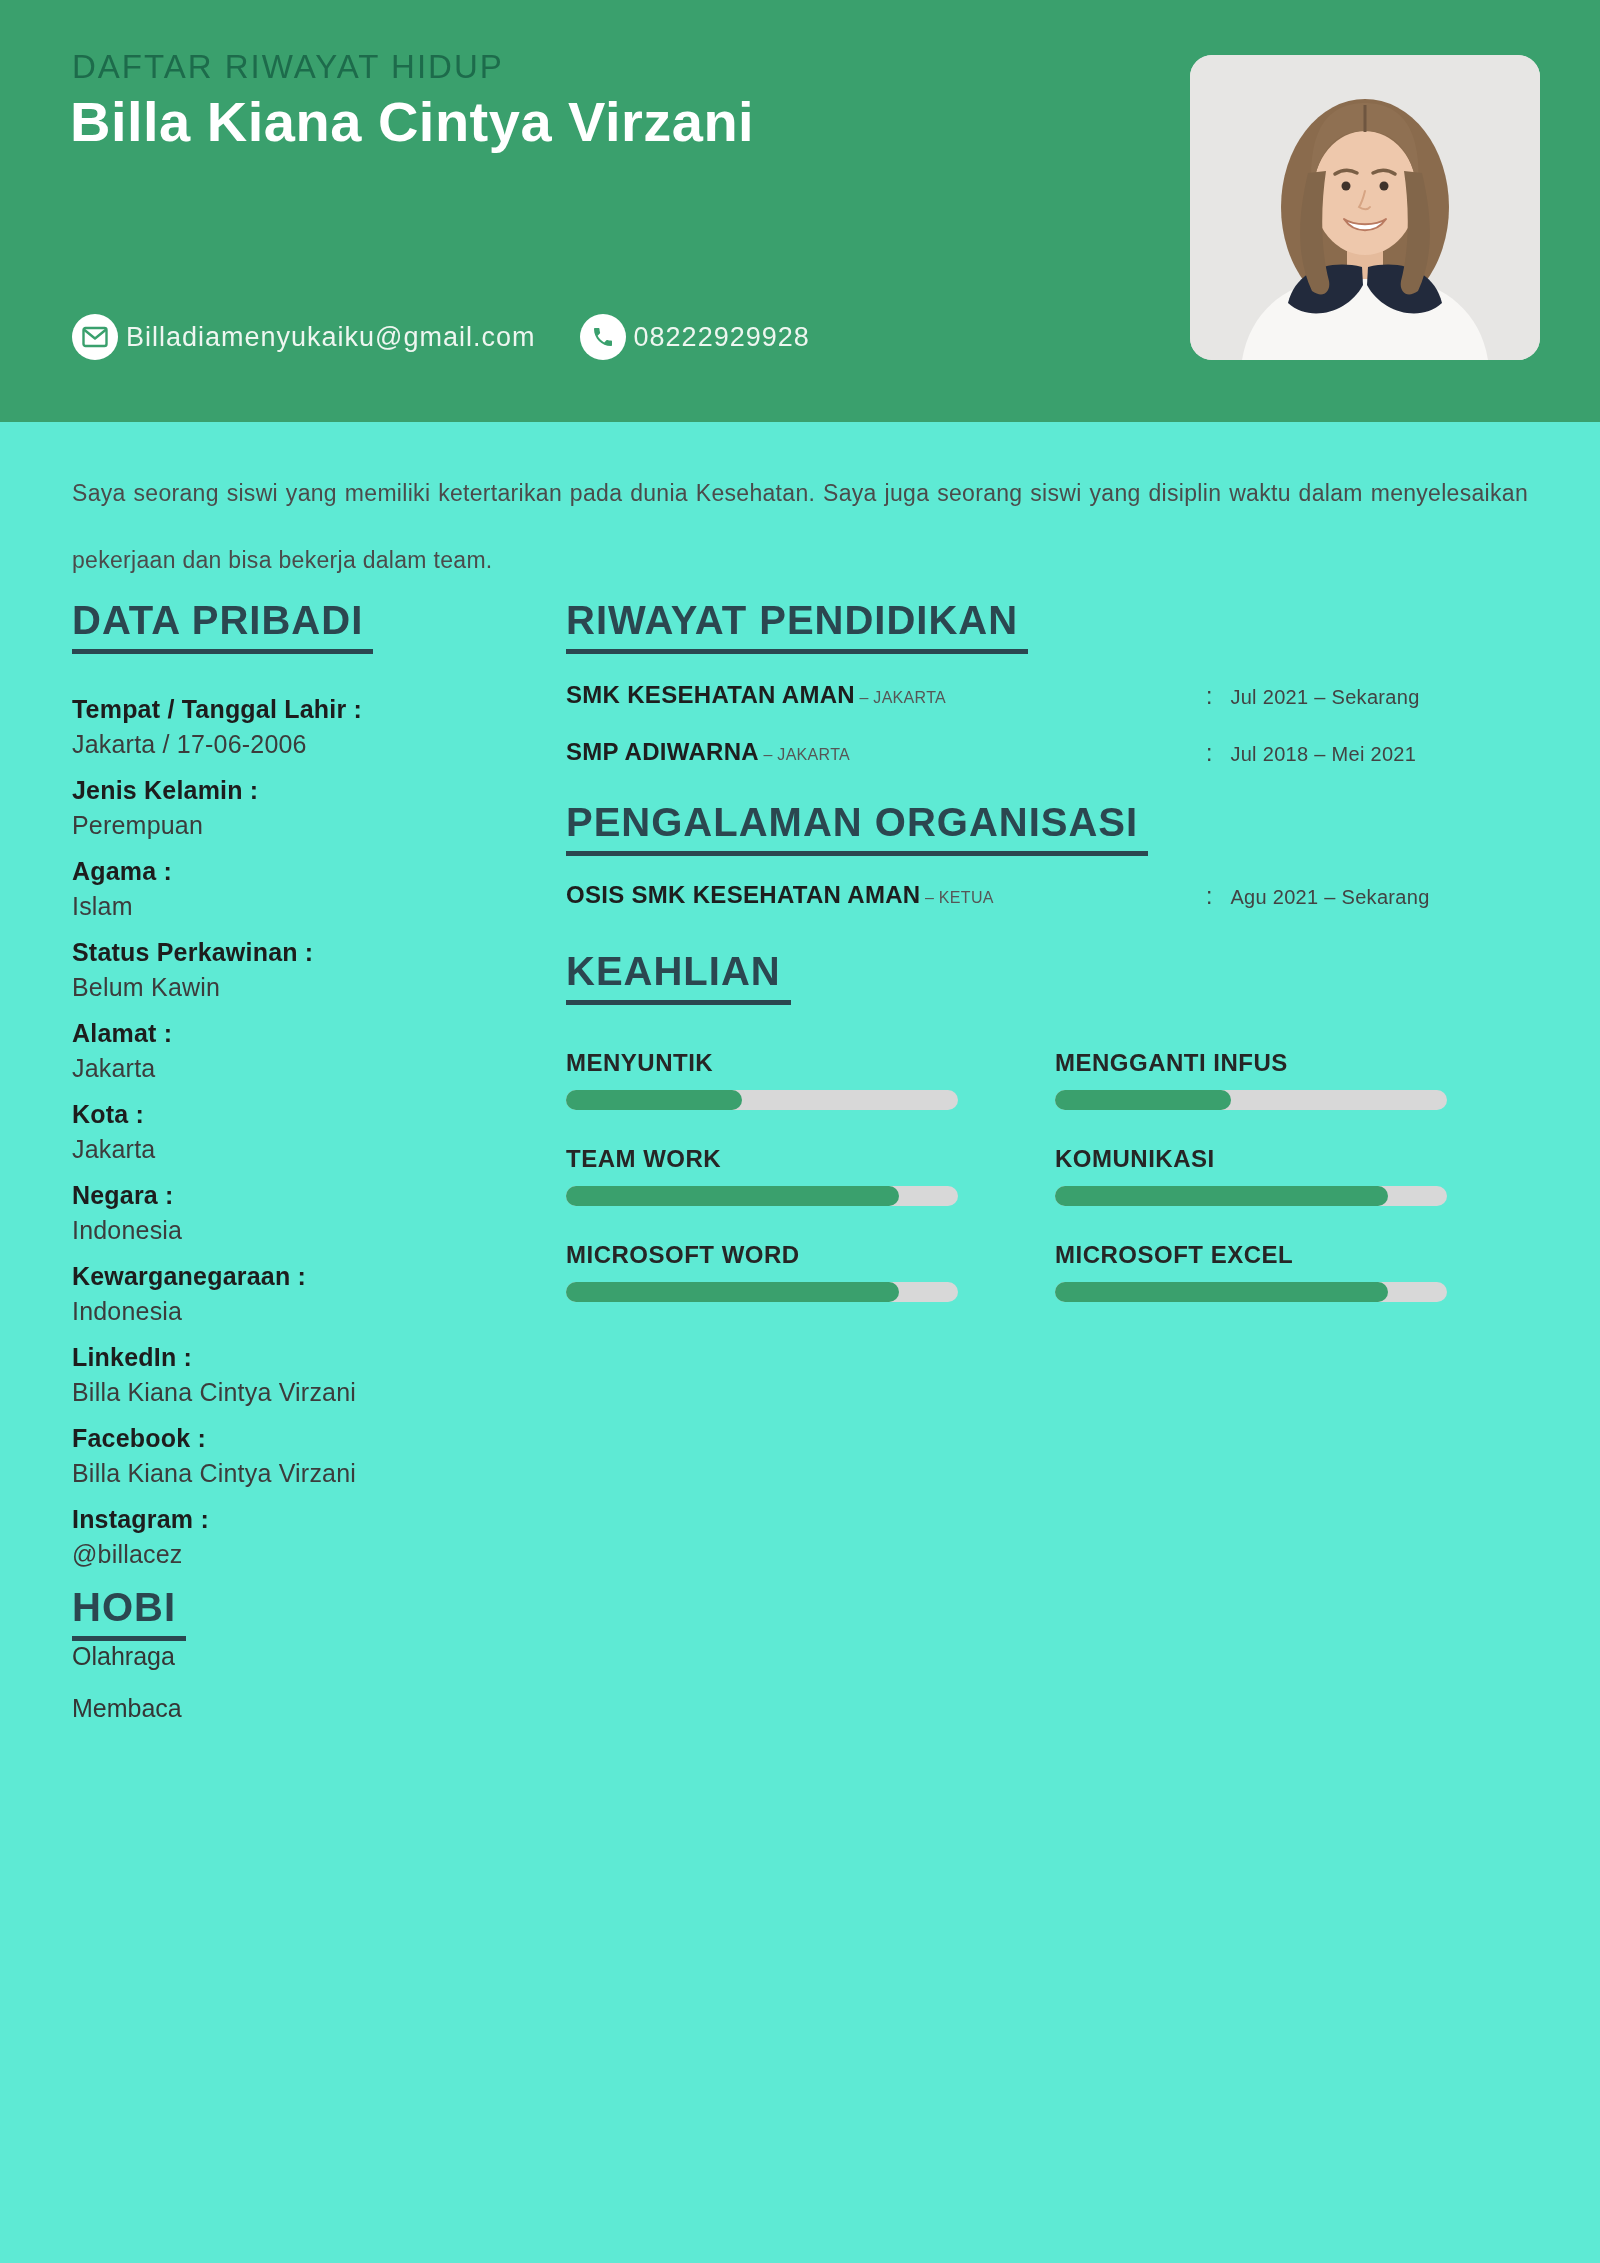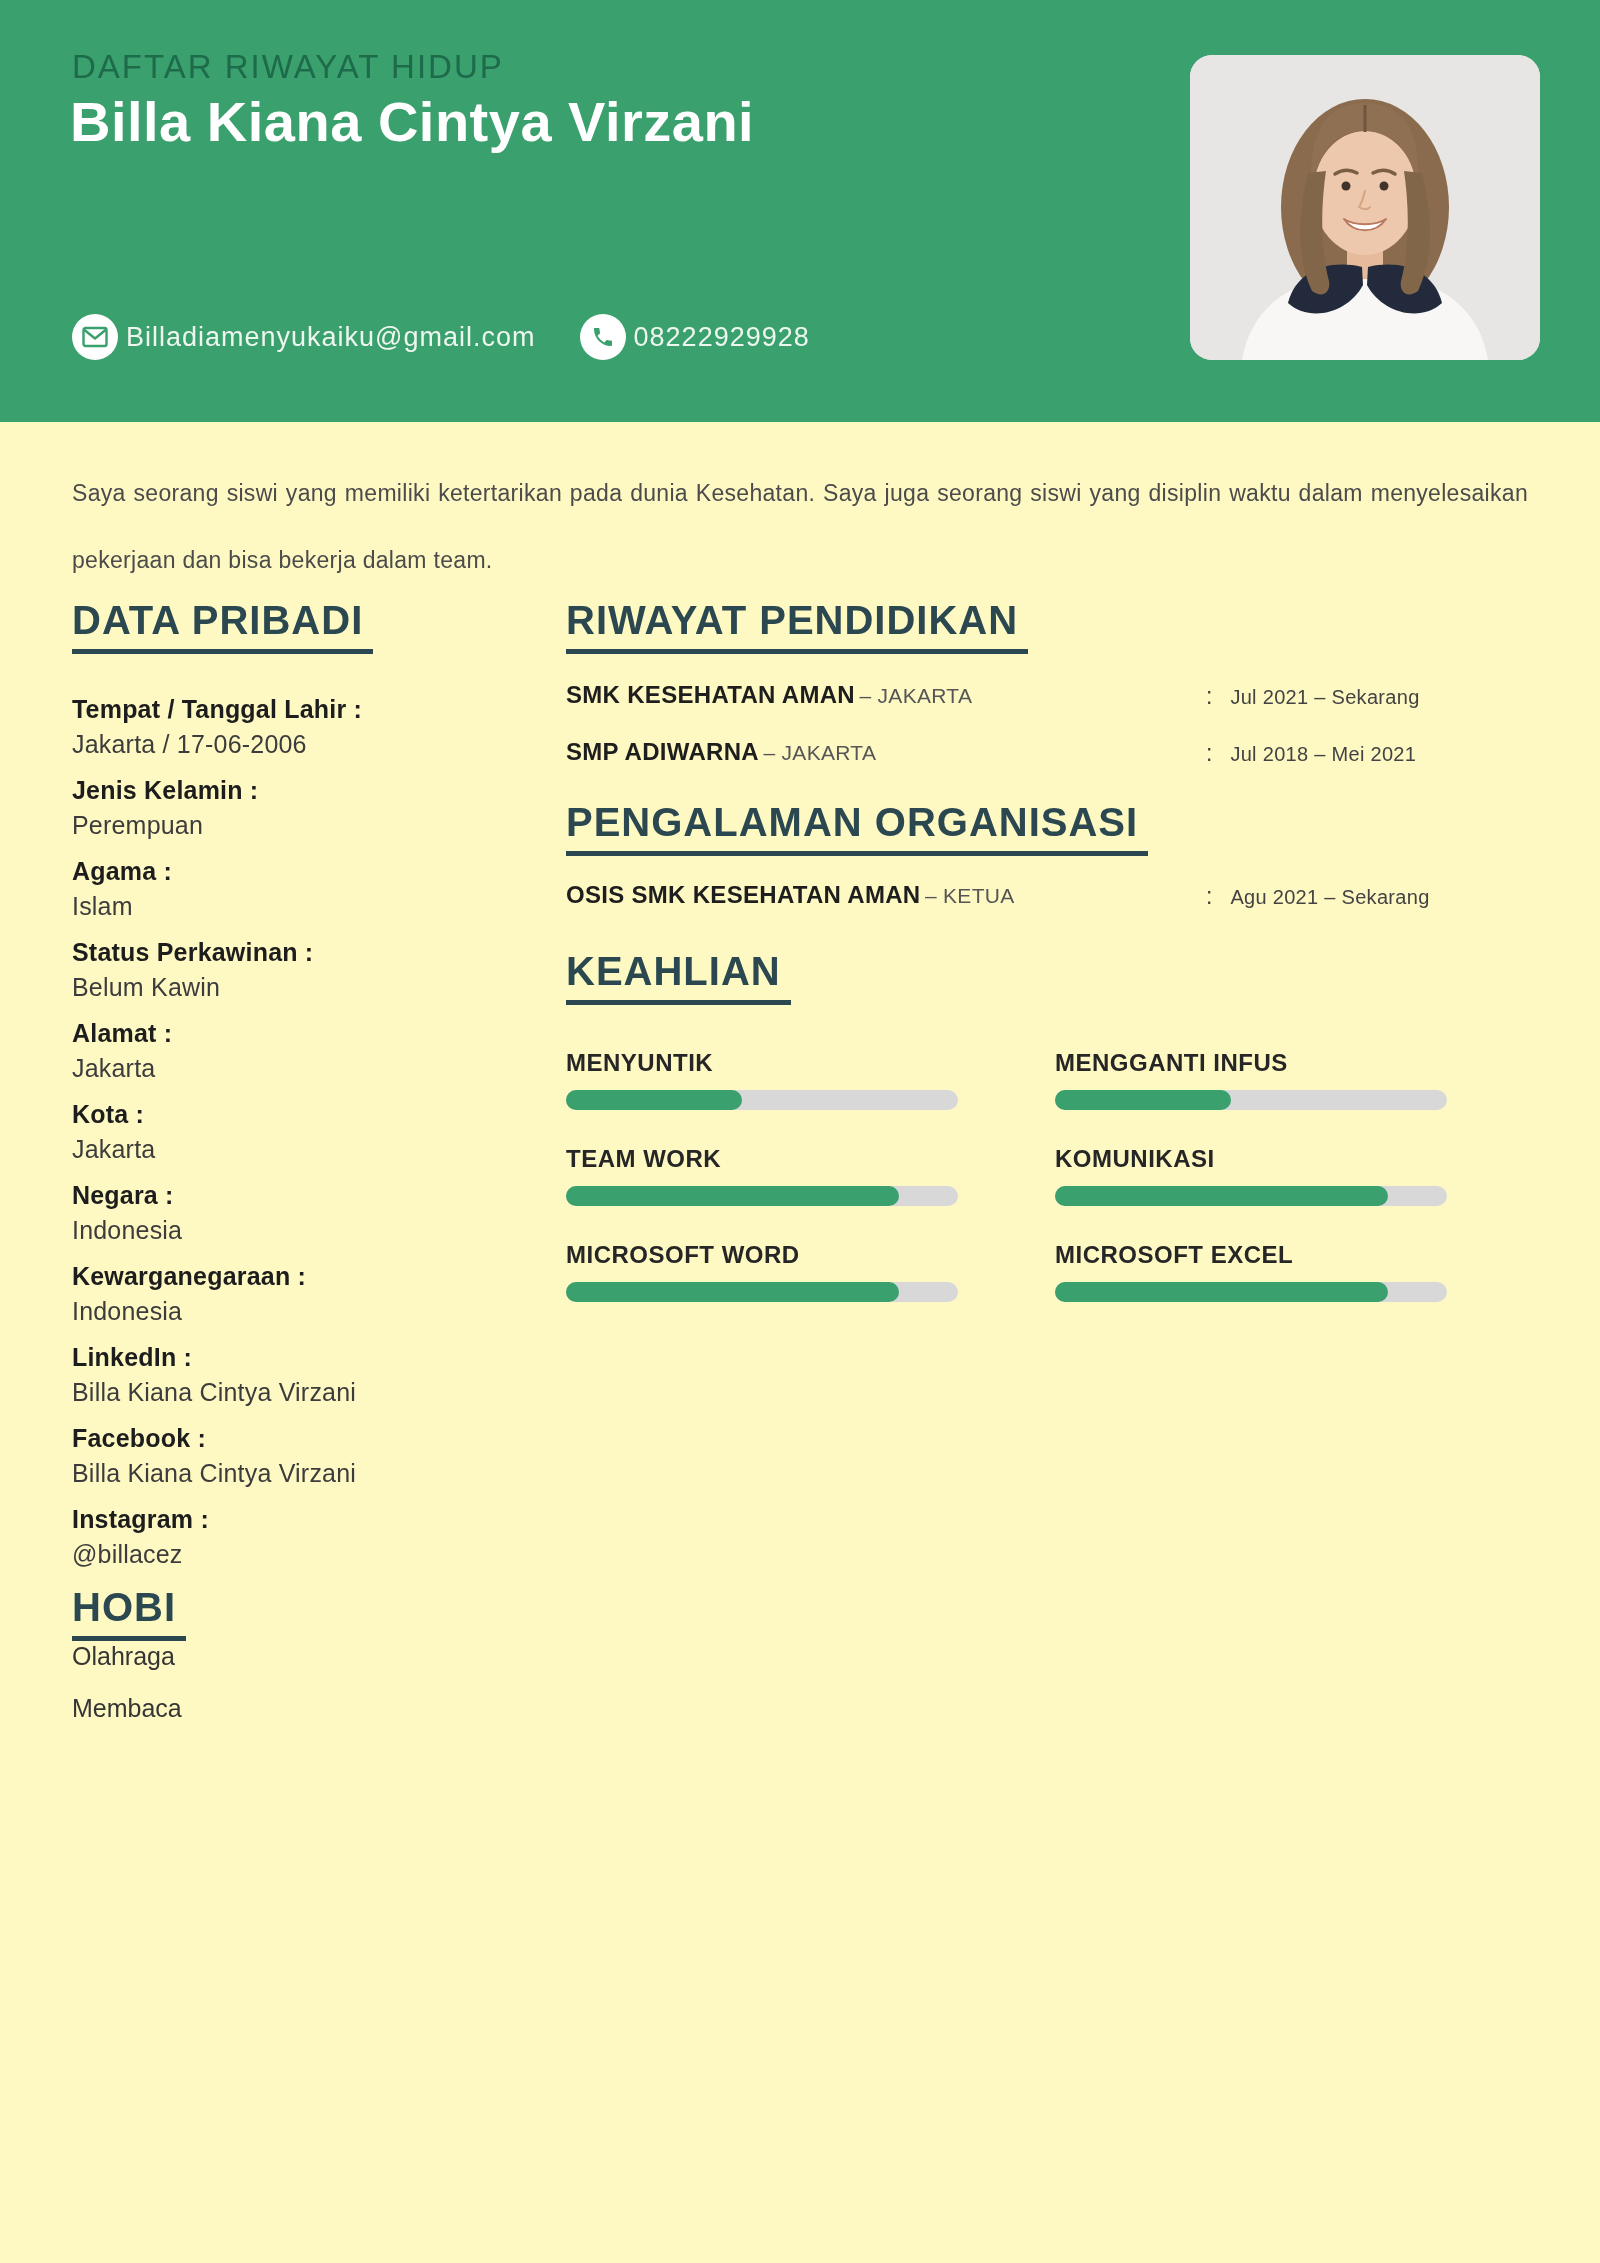--- a/index.html
+++ b/index.html
@@ -4,21 +4,21 @@
 <style>
   :root{
     --accent:#3aa06d;
     --accent-dark:#1d6b4b;
     --heading:#2b4750;
     --track:#d8d8d8;
   }
   *{margin:0;padding:0;box-sizing:border-box;}
   html,body{background:#ffffff;}
   body{font-family:"Liberation Sans", sans-serif;}
-  .page{position:relative;width:1600px;height:2263px;background:#fef9c3;overflow:hidden;}
+  .page{position:relative;width:1600px;height:2263px;background:#5eead4;overflow:hidden;}
 
   
   .hero{position:absolute;left:0;top:0;width:1600px;height:422px;background:var(--accent);}
   .hero-subtitle{position:absolute;left:72px;top:48px;font-size:33px;letter-spacing:2px;color:var(--accent-dark);font-weight:normal;}
   .hero-name{position:absolute;left:70px;top:88px;font-size:56px;line-height:1.2;font-weight:bold;color:#ffffff;letter-spacing:.5px;}
   .contact-row{position:absolute;left:72px;top:314px;display:flex;align-items:center;gap:44px;}
   .contact{display:flex;align-items:center;gap:8px;}
   .cicon{width:46px;height:46px;border-radius:50%;background:#ffffff;display:flex;align-items:center;justify-content:center;flex:0 0 auto;}
   .cicon svg{display:block;}
   .contact-text{font-size:27px;color:#eef6f0;letter-spacing:1px;}
@@ -42,21 +42,21 @@
   .field .fvalue{font-size:25px;line-height:30px;color:#3c3c3c;letter-spacing:.2px;}
 
   .hobi-block{margin-top:16px;}
   .hobi-block h2.sec{}
   .hobby{font-size:25px;line-height:30px;color:#353535;margin-bottom:22px;}
 
   
   .edu-block h2.sec{margin-bottom:26px;}
   .erow{position:relative;margin-bottom:24px;line-height:30px;}
   .erow .ename{font-size:24px;font-weight:bold;color:#1e1e1e;letter-spacing:.3px;}
-  .erow .edetail{font-size:21px;color:#565656;letter-spacing:.3px;}
+  .erow .edetail{font-size:16px;color:#565656;letter-spacing:.3px;}
   .erow .eright{position:absolute;left:640px;top:1px;display:flex;align-items:baseline;}
   .erow .colon{font-size:23px;color:#3f3f3f;margin-right:18px;}
   .erow .period{font-size:20px;color:#434343;letter-spacing:.3px;}
 
   .org-block{margin-top:30px;}
   .org-block h2.sec{margin-bottom:24px;}
 
   .skills-block{margin-top:36px;}
   .skills-block h2.sec{margin-bottom:43px;}
   .skill-grid{display:grid;grid-template-columns:392px 392px;column-gap:97px;row-gap:34px;}

